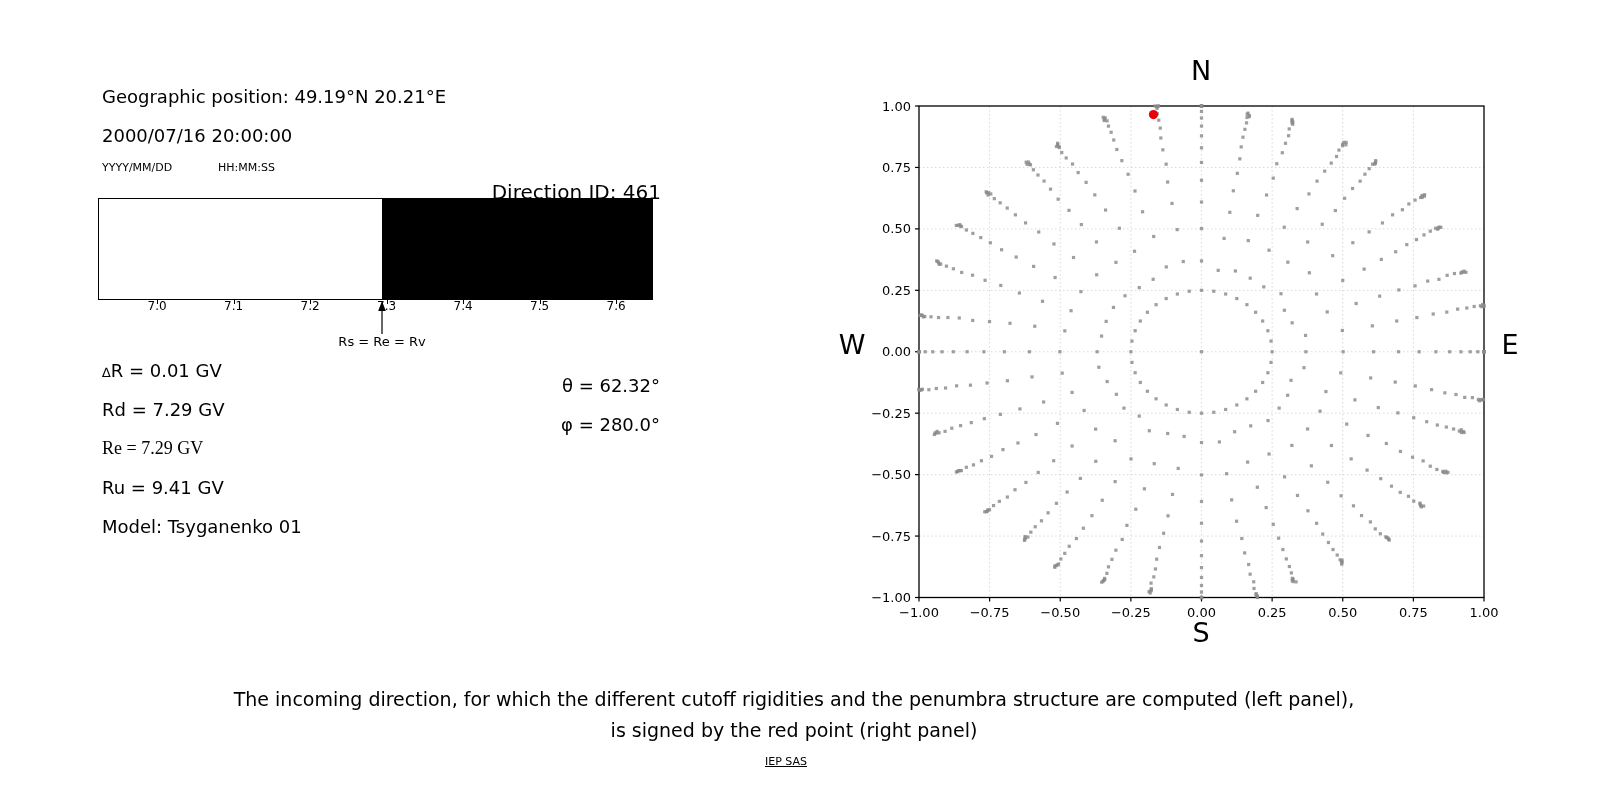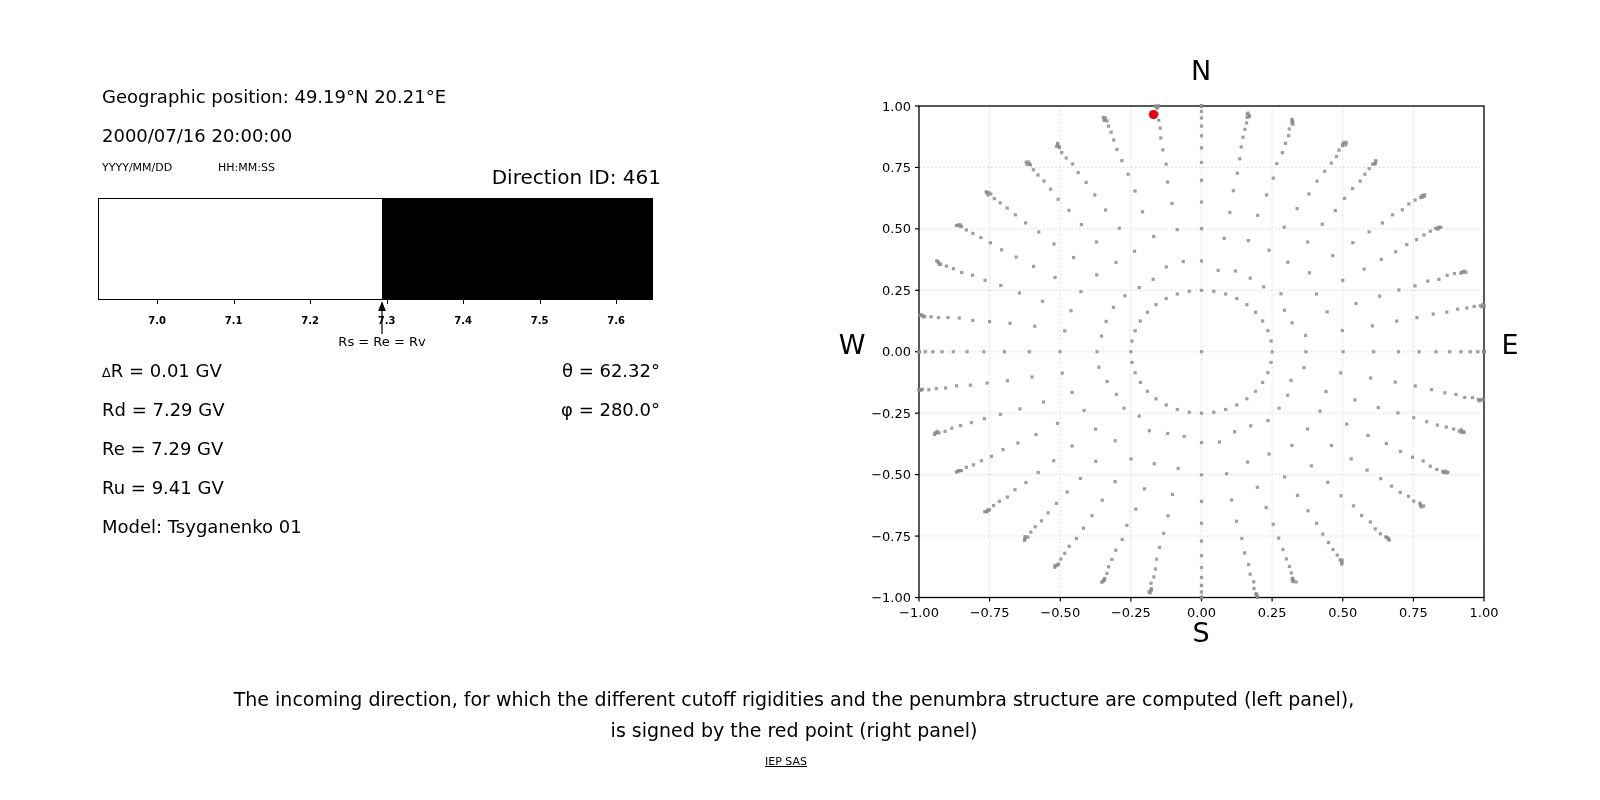--- a/index.html
+++ b/index.html
@@ -4,28 +4,28 @@
 <style>
   html,body{margin:0;padding:0;}
   body{
     width:1600px;height:800px;position:relative;background:#ffffff;
     font-family:"DejaVu Sans","Liberation Sans",sans-serif;color:#000;
     overflow:hidden;
   }
   .t{position:absolute;white-space:pre;color:#000;}
   .main-txt{font-size:18px;}
   .small-txt{font-size:11px;}
-  .right-align{text-align:right;}
+  .right-align{text-align:right;margin-top:15px;}
   #bar-chart{
     position:absolute;left:98px;top:198px;width:553px;height:100px;
     border:1.2px solid #000;background:#fff;
   }
   #bar-forbidden{position:absolute;top:0;height:100%;}
   .bar-tick-mark{position:absolute;width:1.3px;height:4px;background:#000;top:300px;}
-  .bar-tick-label{position:absolute;top:315px;width:40px;text-align:center;font-size:10px;font-weight:bold;}
+  .bar-tick-label{position:absolute;top:299px;width:40px;text-align:center;font-size:12px;}
   #bar-arrow-svg{position:absolute;top:301px;width:14px;height:34px;}
   #bar-annotation{position:absolute;top:334px;width:140px;text-align:center;font-size:13px;}
   .compass{position:absolute;width:44px;text-align:center;font-size:27px;line-height:27px;}
   #scatter-svg{position:absolute;left:800px;top:40px;}
   #scatter-svg text{font-family:"DejaVu Sans","Liberation Sans",sans-serif;}
   .caption{position:absolute;left:0;width:1588px;text-align:center;font-size:19px;}
   #credit{position:absolute;left:0;width:1572px;text-align:center;font-size:11px;}
   .delta-sym{font-size:13px;}
 </style>
 </head>
@@ -57,21 +57,21 @@
     <div class="bar-tick-label" style="left: 596.051px;">7.6</div>
   </div>
 <svg id="bar-arrow-svg" viewBox="0 0 14 34" style="left: 375.001px;">
   <line x1="7" y1="8" x2="7" y2="33" stroke="#000" stroke-width="1.2"></line>
   <polygon points="7,0 3.2,10 10.8,10" fill="#000"></polygon>
 </svg>
 <div id="bar-annotation" style="left: 312.001px;">Rs = Re = Rv</div>
 
 <div class="t main-txt" style="left:102px;top:360px;"><span class="delta-sym">∆</span><span>R = 0.01 GV</span></div>
 <div class="t main-txt" style="left:102px;top:399px;">Rd = 7.29 GV</div>
-<div class="t main-txt" style="left:102px;top:438px;">Re = 7.29 GV</div>
+<div class="t main-txt" style="left:102px;top:438px;font-family:Liberation Serif, serif;">Re = 7.29 GV</div>
 <div class="t main-txt" style="left:102px;top:477px;">Ru = 9.41 GV</div>
 <div class="t main-txt" style="left:102px;top:516px;">Model: Tsyganenko 01</div>
 <div class="t main-txt right-align" style="left:440px;top:360px;width:220px;">θ = 62.32°</div>
 <div class="t main-txt right-align" style="left:440px;top:399px;width:220px;">φ = 280.0°</div>
 
 <svg id="scatter-svg" width="740" height="600">
     <line x1="189.625" y1="66" x2="189.625" y2="557.5" stroke="#d9d9d9" stroke-width="1" stroke-dasharray="1.5,2.5"></line>
     <line x1="260.25" y1="66" x2="260.25" y2="557.5" stroke="#d9d9d9" stroke-width="1" stroke-dasharray="1.5,2.5"></line>
     <line x1="330.875" y1="66" x2="330.875" y2="557.5" stroke="#d9d9d9" stroke-width="1" stroke-dasharray="1.5,2.5"></line>
     <line x1="401.5" y1="66" x2="401.5" y2="557.5" stroke="#d9d9d9" stroke-width="1" stroke-dasharray="1.5,2.5"></line>

